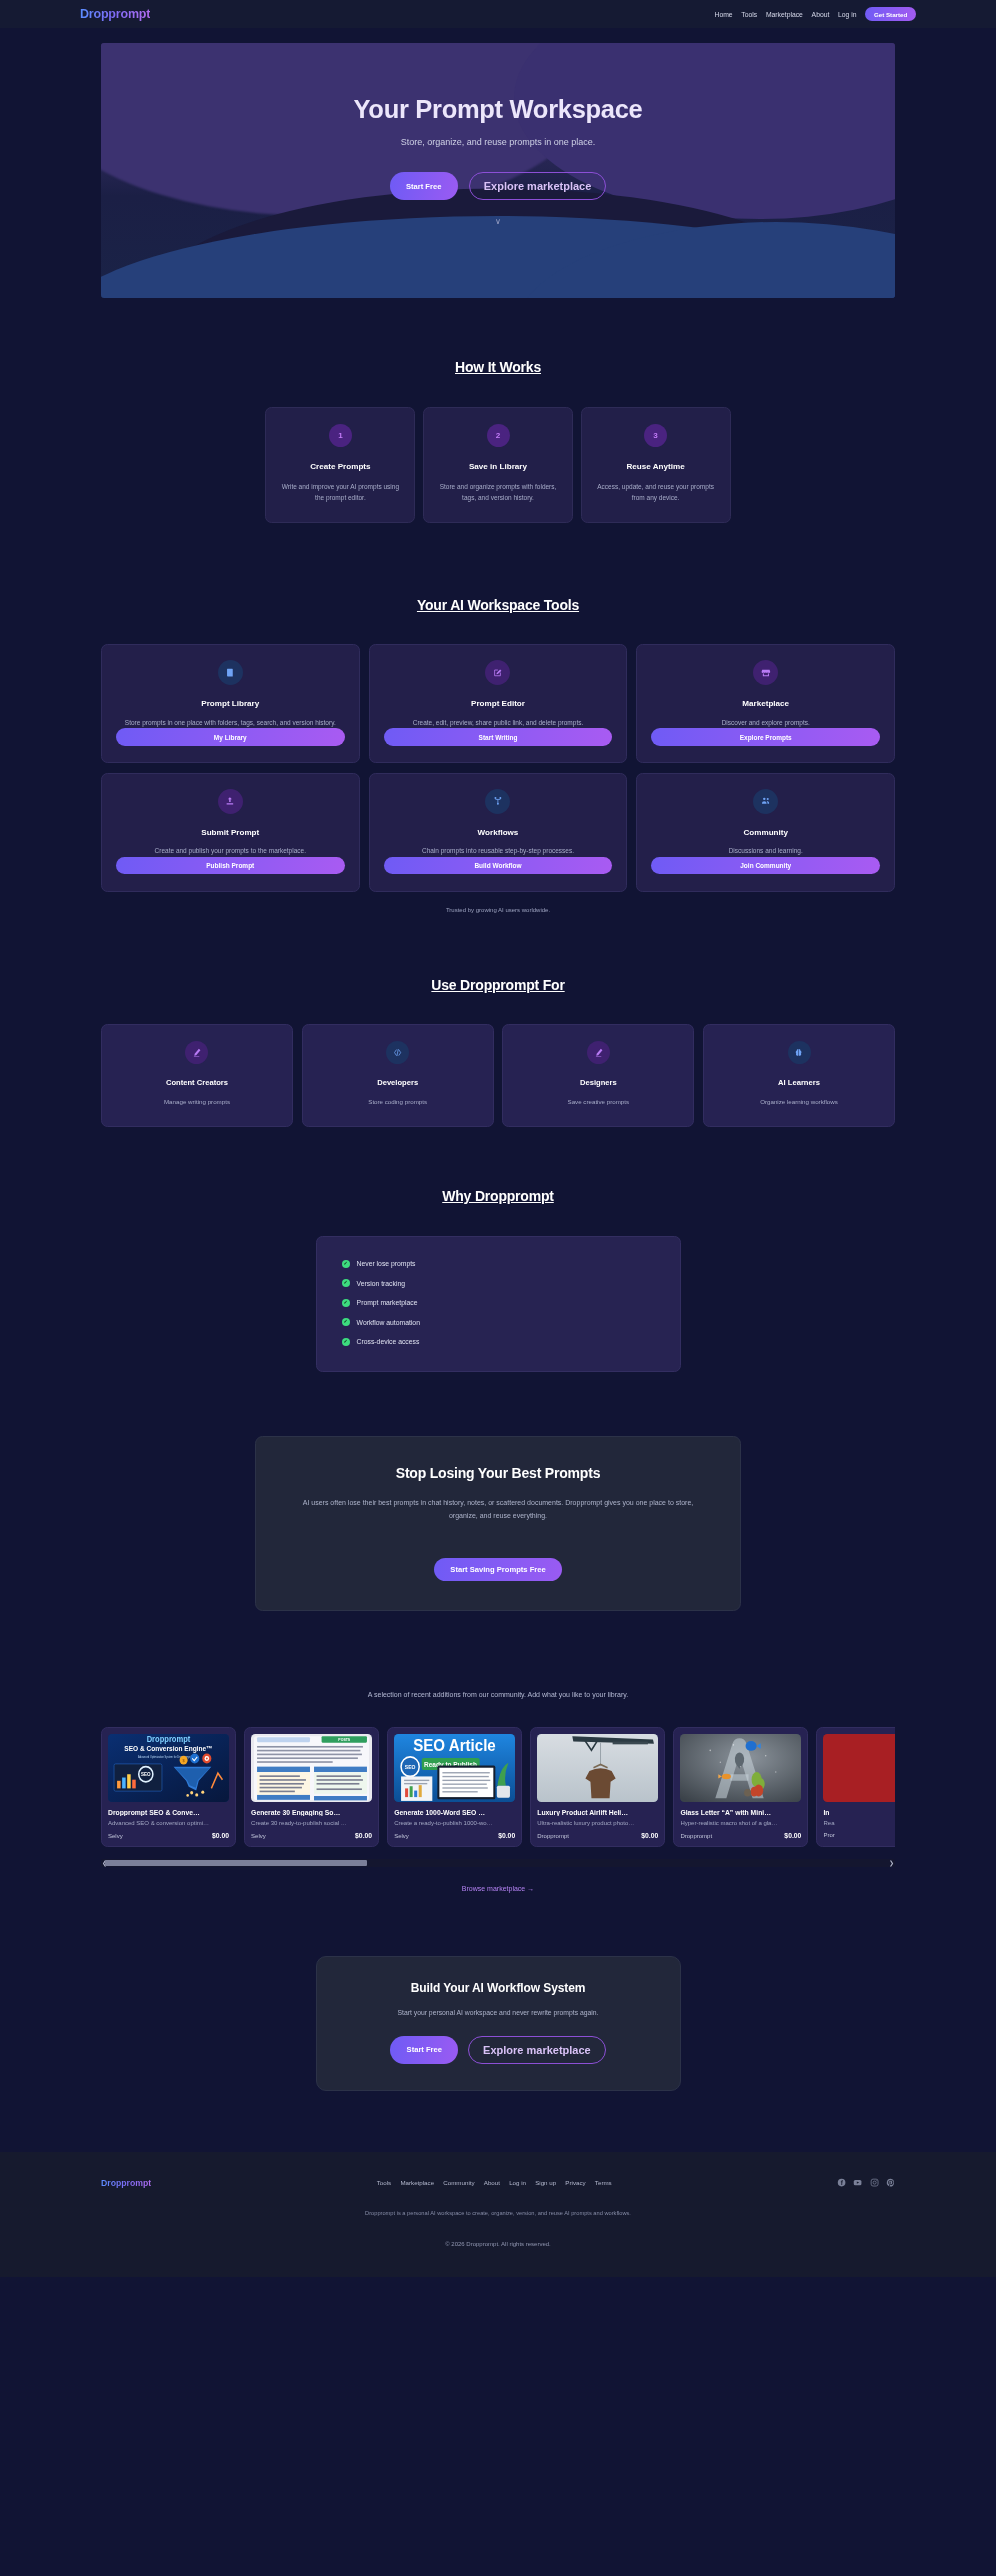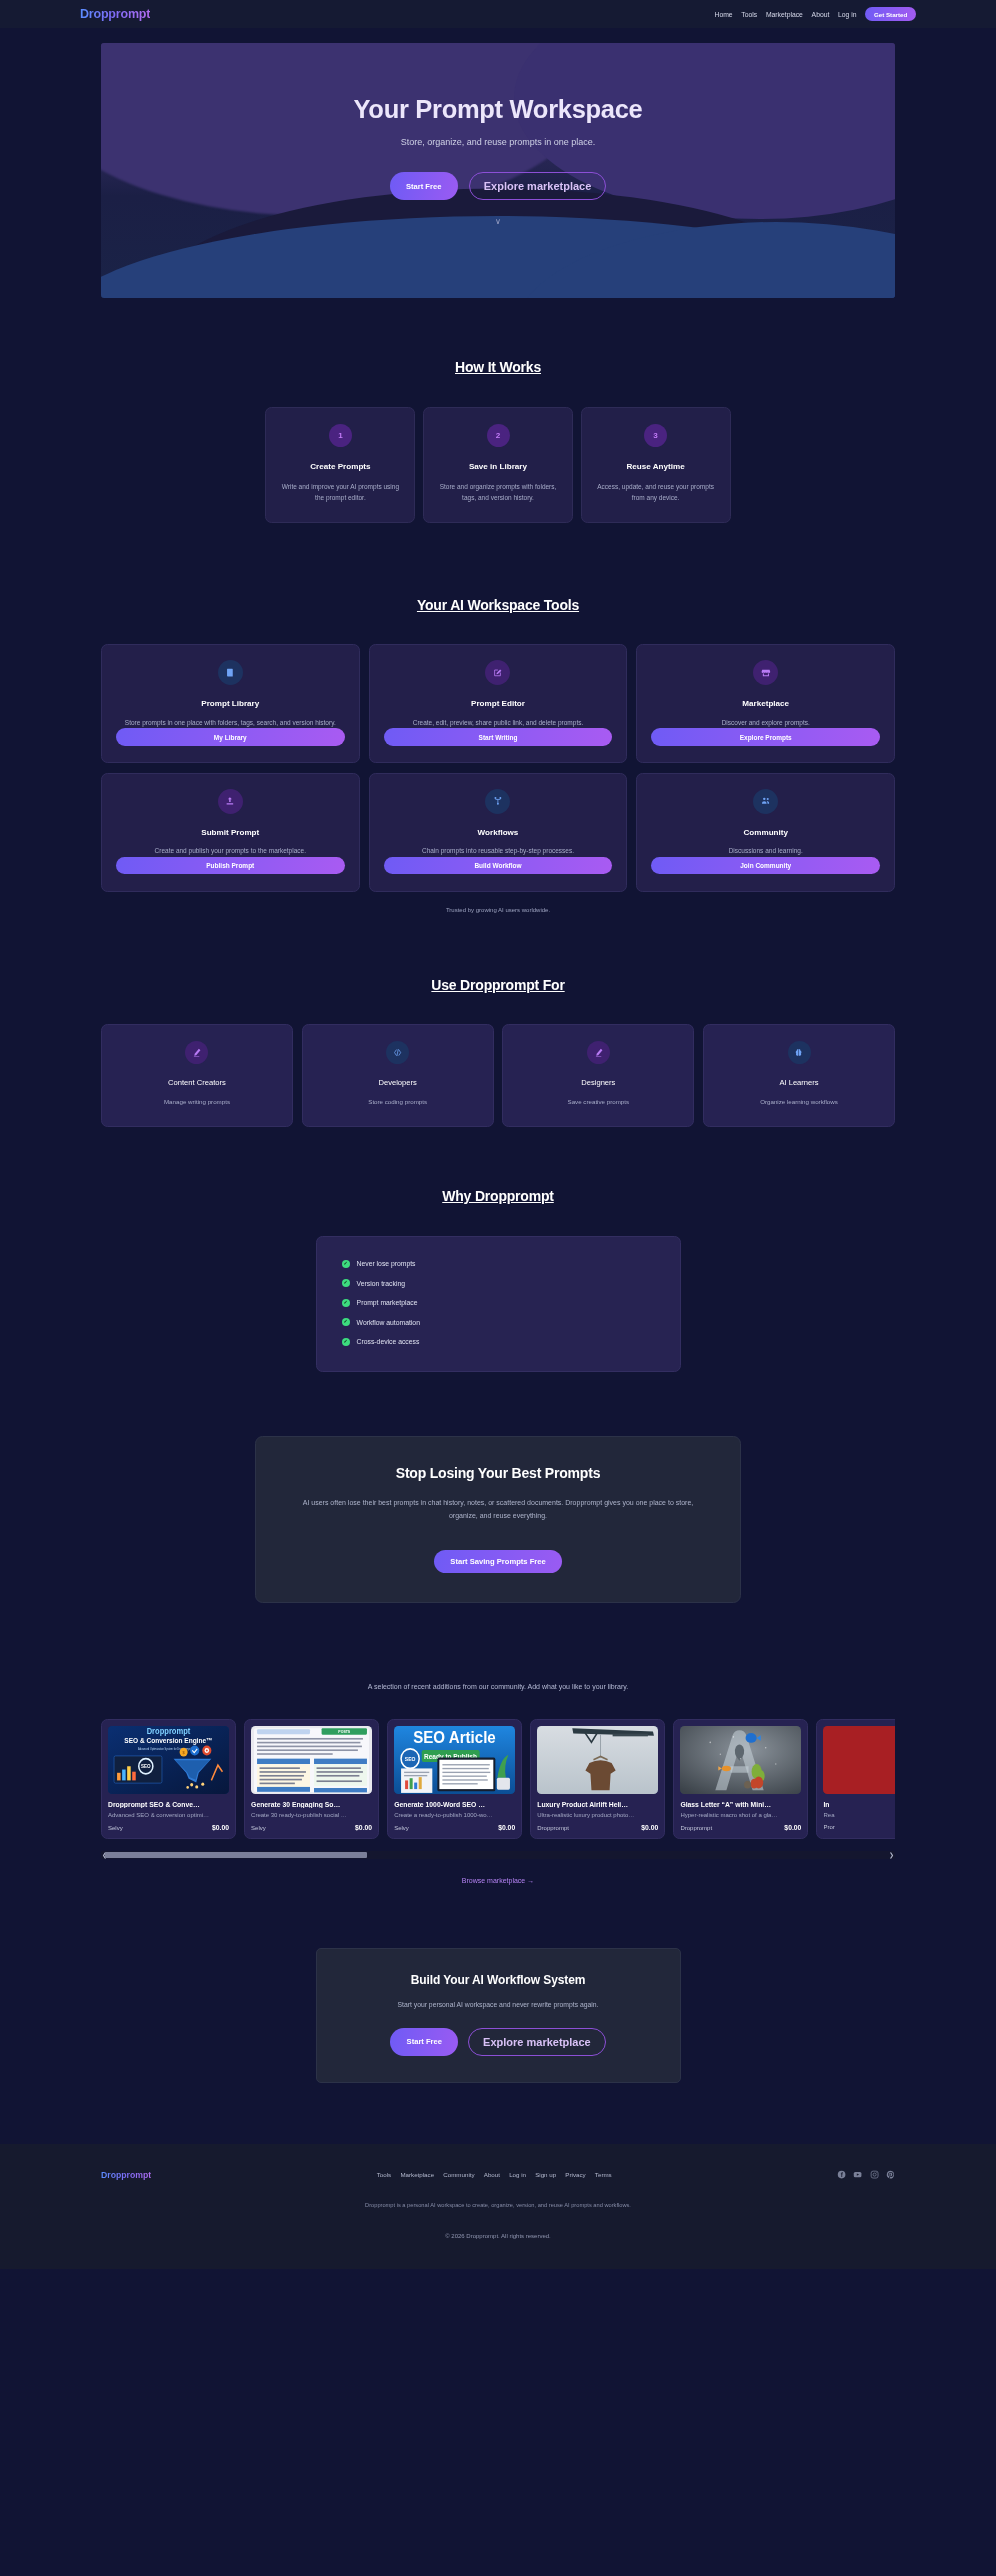--- a/index.html
+++ b/index.html
@@ -221,21 +221,21 @@
     border: 0.5px solid #322d60;
     border-radius: 6.5px;
     padding: 16.3px 9.8px 18.5px;
     text-align: center;
   }
   .use-icon {
     width: 23px; height: 23px; border-radius: 50%;
     display: flex; align-items: center; justify-content: center;
     margin: 0 auto 14px;
   }
-  .use-title { font-size: 7.6px; font-weight: 400; color: #fff; }
+  .use-title { font-size: 7.6px; font-weight: 700; color: #fff; }
   .use-desc { margin-top: 9.8px; font-size: 6.2px; color: #a8adc9; line-height: 1.7; }
 
   
   #why { padding-top: 61px; }
   .why-card {
     margin: 31.5px auto 0;
     max-width: 365px;
     background: #272352;
     border: 0.5px solid #332e61;
     border-radius: 6.5px;
@@ -259,21 +259,21 @@
     border: 0.5px solid #2c3248;
     border-radius: 7.6px;
     padding: 28px 22px 29px;
     text-align: center;
   }
   .cta-dark-title { font-size: 14px; font-weight: 800; color: #fff; letter-spacing: -0.2px; }
   .cta-dark-sub {
     margin: 16.3px auto 0; max-width: 391px;
     font-size: 7px; color: #aeb4cb; line-height: 1.85;
   }
-  .cta-dark-btn { margin-top: 27px; }
+  .cta-dark-btn { margin-top: 35px; }
 
   
   #marketplace { padding-top: 64px; }
   .mk-rail-wrap { margin-top: 27px; position: relative; }
   .mk-rail {
     display: flex; gap: 8.1px;
     overflow: hidden;
     padding: 0 0 0 0;
   }
   .mk-card {
@@ -333,21 +333,21 @@
     margin-top: 18.5px;
     font-size: 7px; color: #b482f2; text-decoration: none;
   }
 
   
   #cta-build { padding-top: 64px; }
   .cta-build {
     margin: 0 auto; max-width: 365px;
     background: #22273a;
     border: 0.5px solid #2c3248;
-    border-radius: 5px;
+    border-radius: 10px;
     padding: 24px 22px 26px;
     text-align: center;
   }
   .cta-build-title { font-size: 12px; font-weight: 800; color: #fff; letter-spacing: -0.1px; }
   .cta-build-sub { margin-top: 14px; font-size: 6.8px; color: #aeb4cb; }
   .cta-build-row { margin-top: 19.5px; display: flex; justify-content: center; gap: 9.8px; }
 
   
   .footer {
     margin-top: 61px;

